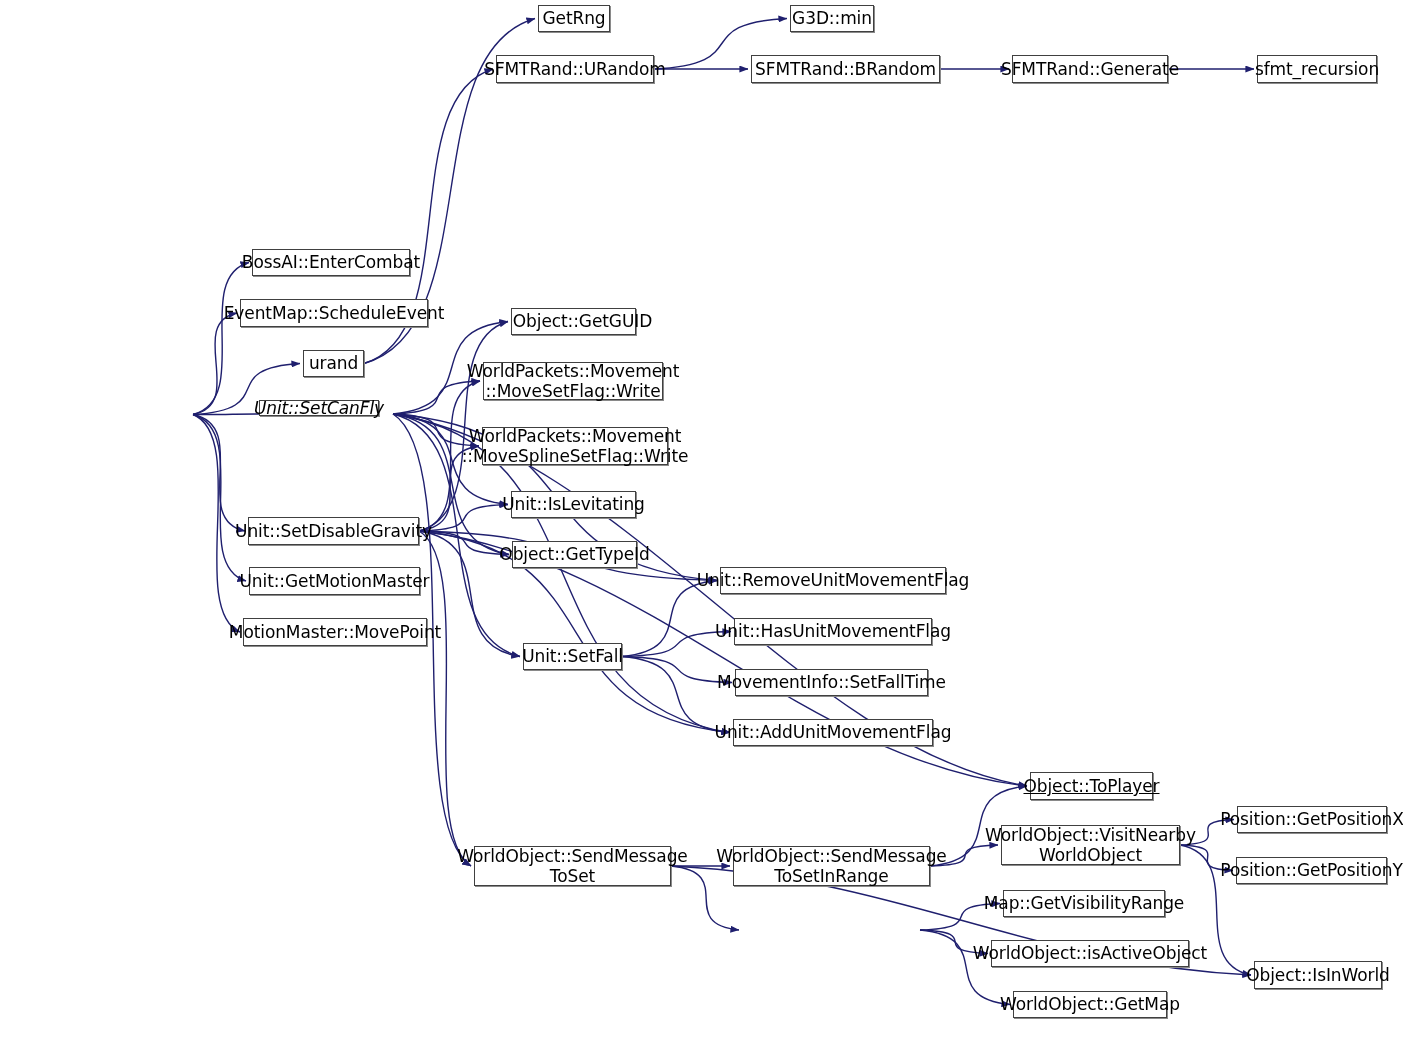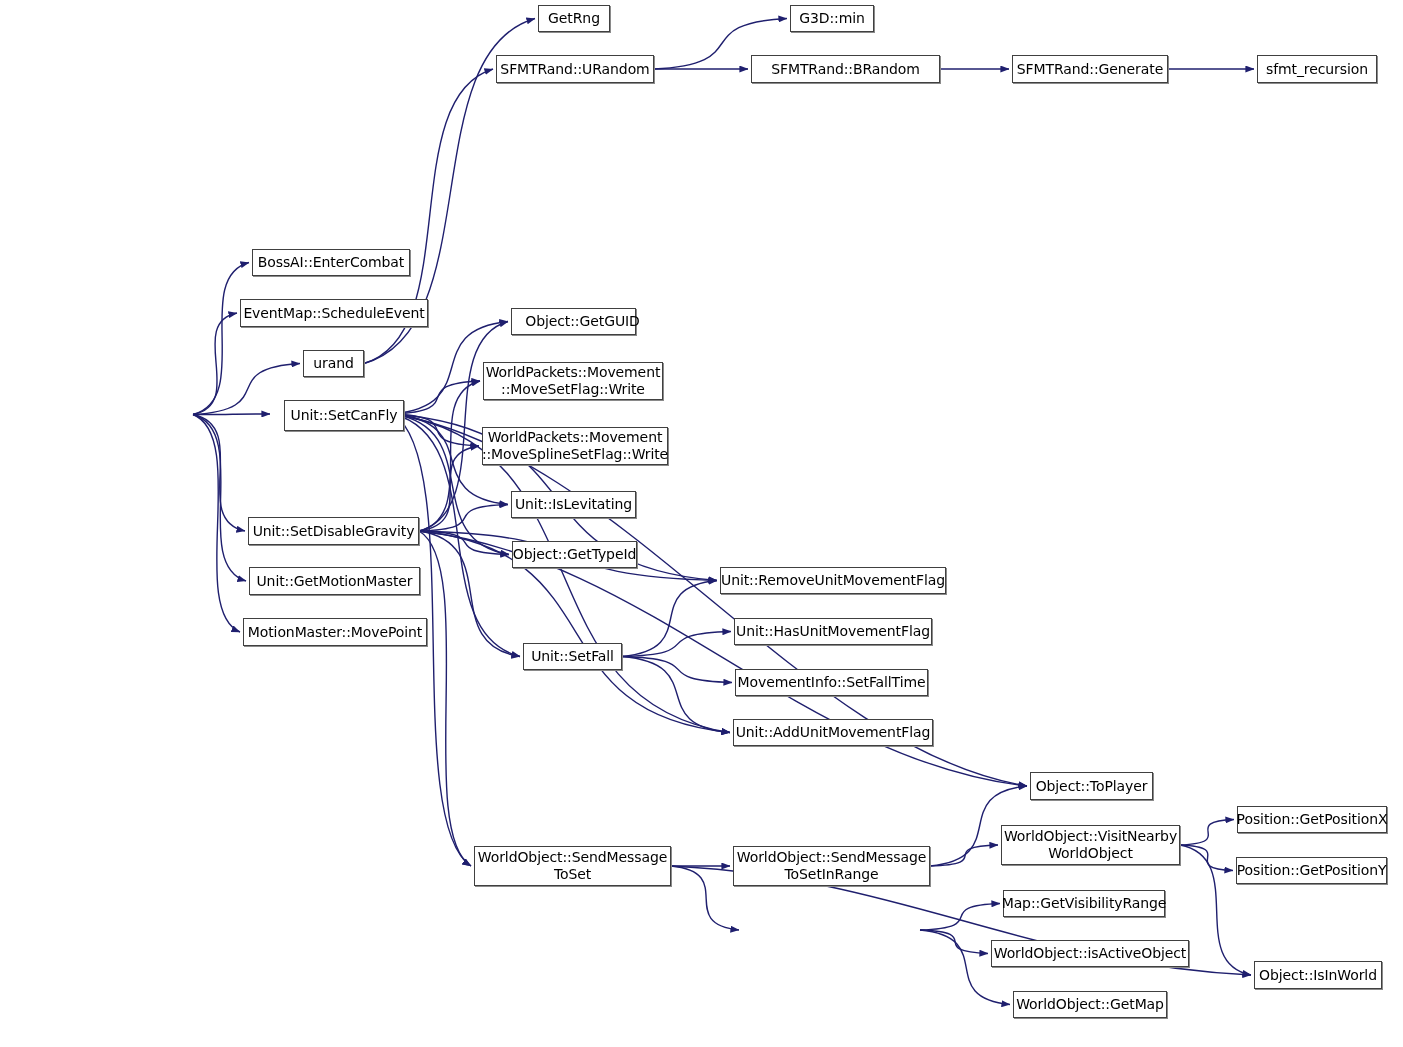--- a/index.html
+++ b/index.html
@@ -9,21 +9,21 @@
   .node{
     position:absolute;
     box-sizing:border-box;
     border:1px solid #404040;
     background:#ffffff;
     color:#000000;
     display:flex;
     align-items:center;
     justify-content:center;
     text-align:center;
-    font-size:14px;
+    font-size:17px;
     line-height:1.18;
     letter-spacing:-0.1px;
     white-space:pre-line;
     box-shadow:1px 1px 0 0 #8a8a8a;
   }
   .node.root{background:#bfbfbf;border:1px solid #333;}
 </style>
 </head>
 <body>
 
@@ -81,21 +81,21 @@
         <path d="M920,930 C999.15,937.45 933.85,997.05 1010,1004.5"></path>
         <path d="M1180,845 C1239.35,842.45 1177.65,822.05 1234,819.5"></path>
         <path d="M1180,845 C1238.8,847.55 1177.2,867.95 1233,870.5"></path>
         <path d="M1180,845 C1248.7,858 1185.3,962 1251,975"></path>
         <path d="M930,866 C1013,858 947,794 1027,786"></path>
       </g>
   </svg>
     <div class="node" style="left: 252px; top: 249px; width: 158px; height: 27px;">BossAI::EnterCombat</div>
     <div class="node" style="left: 240px; top: 299px; width: 188px; height: 28px;">EventMap::ScheduleEvent</div>
     <div class="node" style="left: 303px; top: 350px; width: 61px; height: 27px;">urand</div>
-    <div class="node" style="left: 284px; top: 400px; width: 120px; height: 31px;">Unit::SetCanFly</div>
+    <div class="node" style="left: 259px; top: 400px; width: 120px; height: 16px; font-style: italic;">Unit::SetCanFly</div>
     <div class="node" style="left: 248px; top: 517px; width: 171px; height: 28px;">Unit::SetDisableGravity</div>
     <div class="node" style="left: 249px; top: 567px; width: 171px; height: 28px;">Unit::GetMotionMaster</div>
     <div class="node" style="left: 243px; top: 618px; width: 184px; height: 28px;">MotionMaster::MovePoint</div>
     <div class="node" style="left: 538px; top: 5px; width: 72px; height: 27px;">GetRng</div>
     <div class="node" style="left: 496px; top: 55px; width: 158px; height: 28px;">SFMTRand::URandom</div>
     <div class="node" style="left: 790px; top: 5px; width: 84px; height: 27px;">G3D::min</div>
     <div class="node" style="left: 751px; top: 55px; width: 189px; height: 28px;">SFMTRand::BRandom</div>
     <div class="node" style="left: 1012px; top: 55px; width: 156px; height: 28px;">SFMTRand::Generate</div>
     <div class="node" style="left: 1257px; top: 55px; width: 120px; height: 28px;">sfmt_recursion</div>
     <div class="node" style="left: 511px; top: 308px; width: 125px; height: 27px; padding-left: 18px;">Object::GetGUID</div>
@@ -103,21 +103,21 @@
 ::MoveSetFlag::Write</div>
     <div class="node" style="left: 482px; top: 427px; width: 186px; height: 38px;">WorldPackets::Movement
 ::MoveSplineSetFlag::Write</div>
     <div class="node" style="left: 511px; top: 491px; width: 125px; height: 27px;">Unit::IsLevitating</div>
     <div class="node" style="left: 512px; top: 541px; width: 125px; height: 27px;">Object::GetTypeId</div>
     <div class="node" style="left: 523px; top: 643px; width: 99px; height: 27px;">Unit::SetFall</div>
     <div class="node" style="left: 720px; top: 567px; width: 226px; height: 27px;">Unit::RemoveUnitMovementFlag</div>
     <div class="node" style="left: 734px; top: 618px; width: 198px; height: 27px;">Unit::HasUnitMovementFlag</div>
     <div class="node" style="left: 735px; top: 669px; width: 193px; height: 27px;">MovementInfo::SetFallTime</div>
     <div class="node" style="left: 733px; top: 719px; width: 200px; height: 27px;">Unit::AddUnitMovementFlag</div>
-    <div class="node" style="left: 1030px; top: 772px; width: 123px; height: 28px;">Object::ToPlayer</div>
+    <div class="node" style="left: 1030px; top: 772px; width: 123px; height: 28px; text-decoration: underline;">Object::ToPlayer</div>
     <div class="node" style="left: 474px; top: 846px; width: 197px; height: 40px;">WorldObject::SendMessage
 ToSet</div>
     <div class="node" style="left: 733px; top: 846px; width: 197px; height: 40px;">WorldObject::SendMessage
 ToSetInRange</div>
     <div class="node" style="left: 1001px; top: 825px; width: 179px; height: 40px;">WorldObject::VisitNearby
 WorldObject</div>
     <div class="node" style="left: 1237px; top: 806px; width: 150px; height: 27px;">Position::GetPositionX</div>
     <div class="node" style="left: 1236px; top: 857px; width: 151px; height: 27px;">Position::GetPositionY</div>
     <div class="node" style="left: 1003px; top: 890px; width: 162px; height: 27px;">Map::GetVisibilityRange</div>
     <div class="node" style="left: 991px; top: 940px; width: 198px; height: 27px;">WorldObject::isActiveObject</div>

